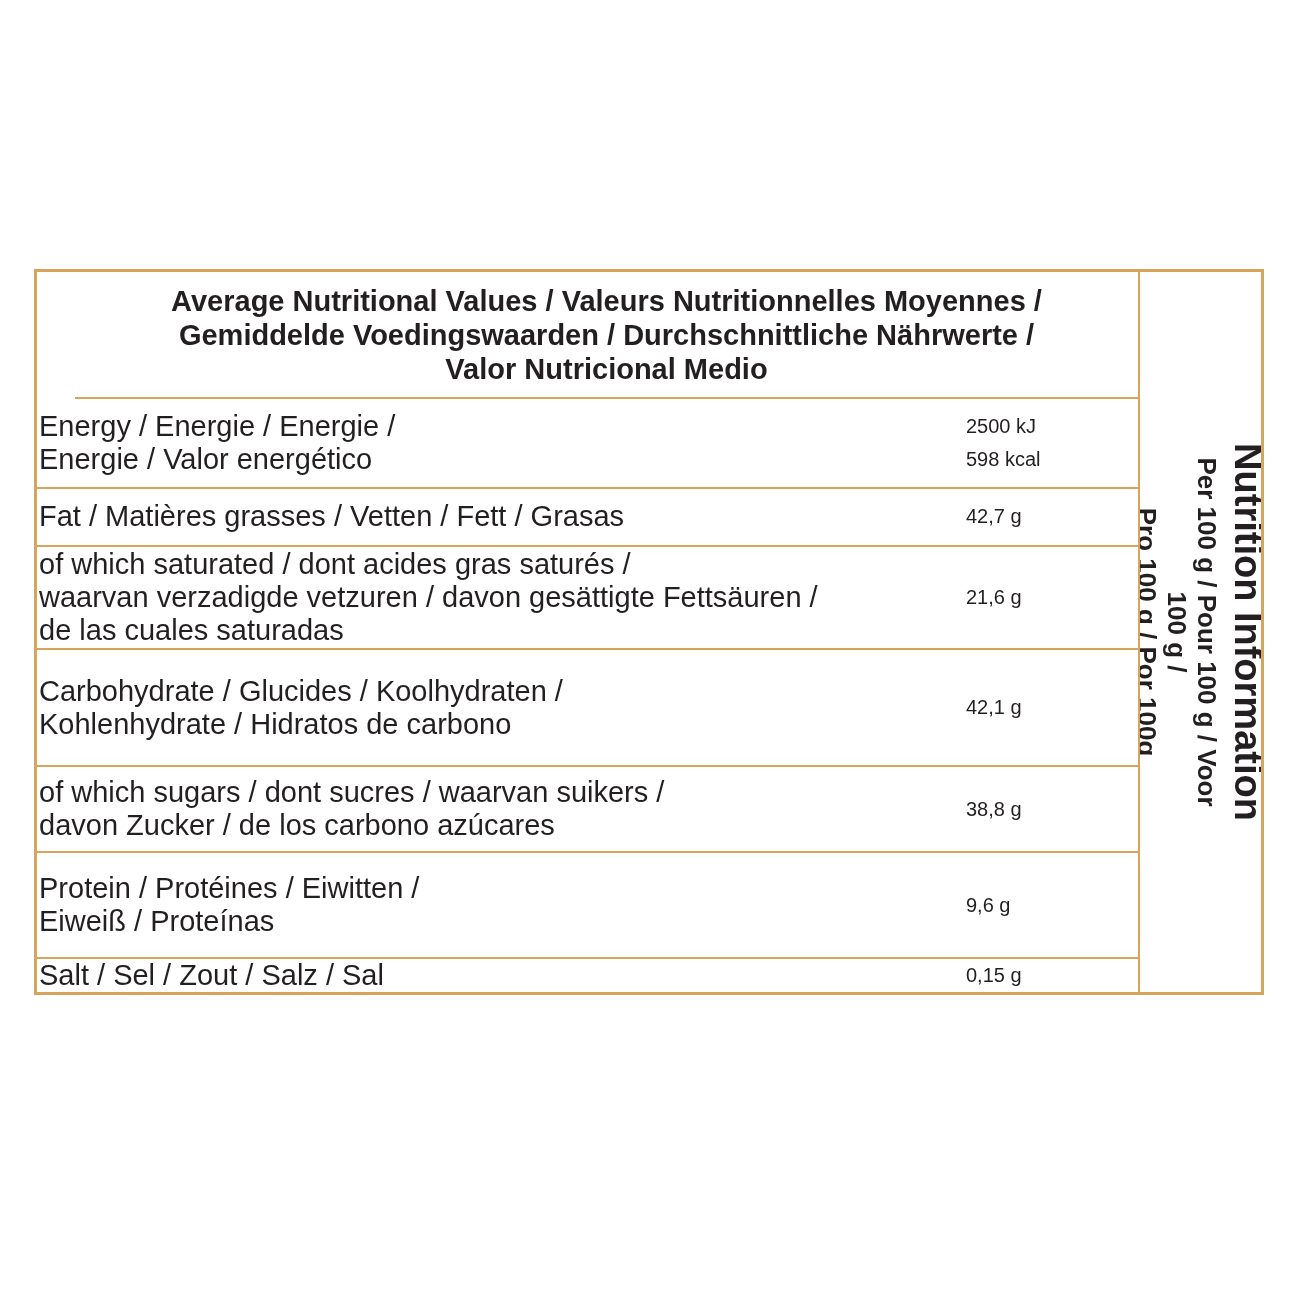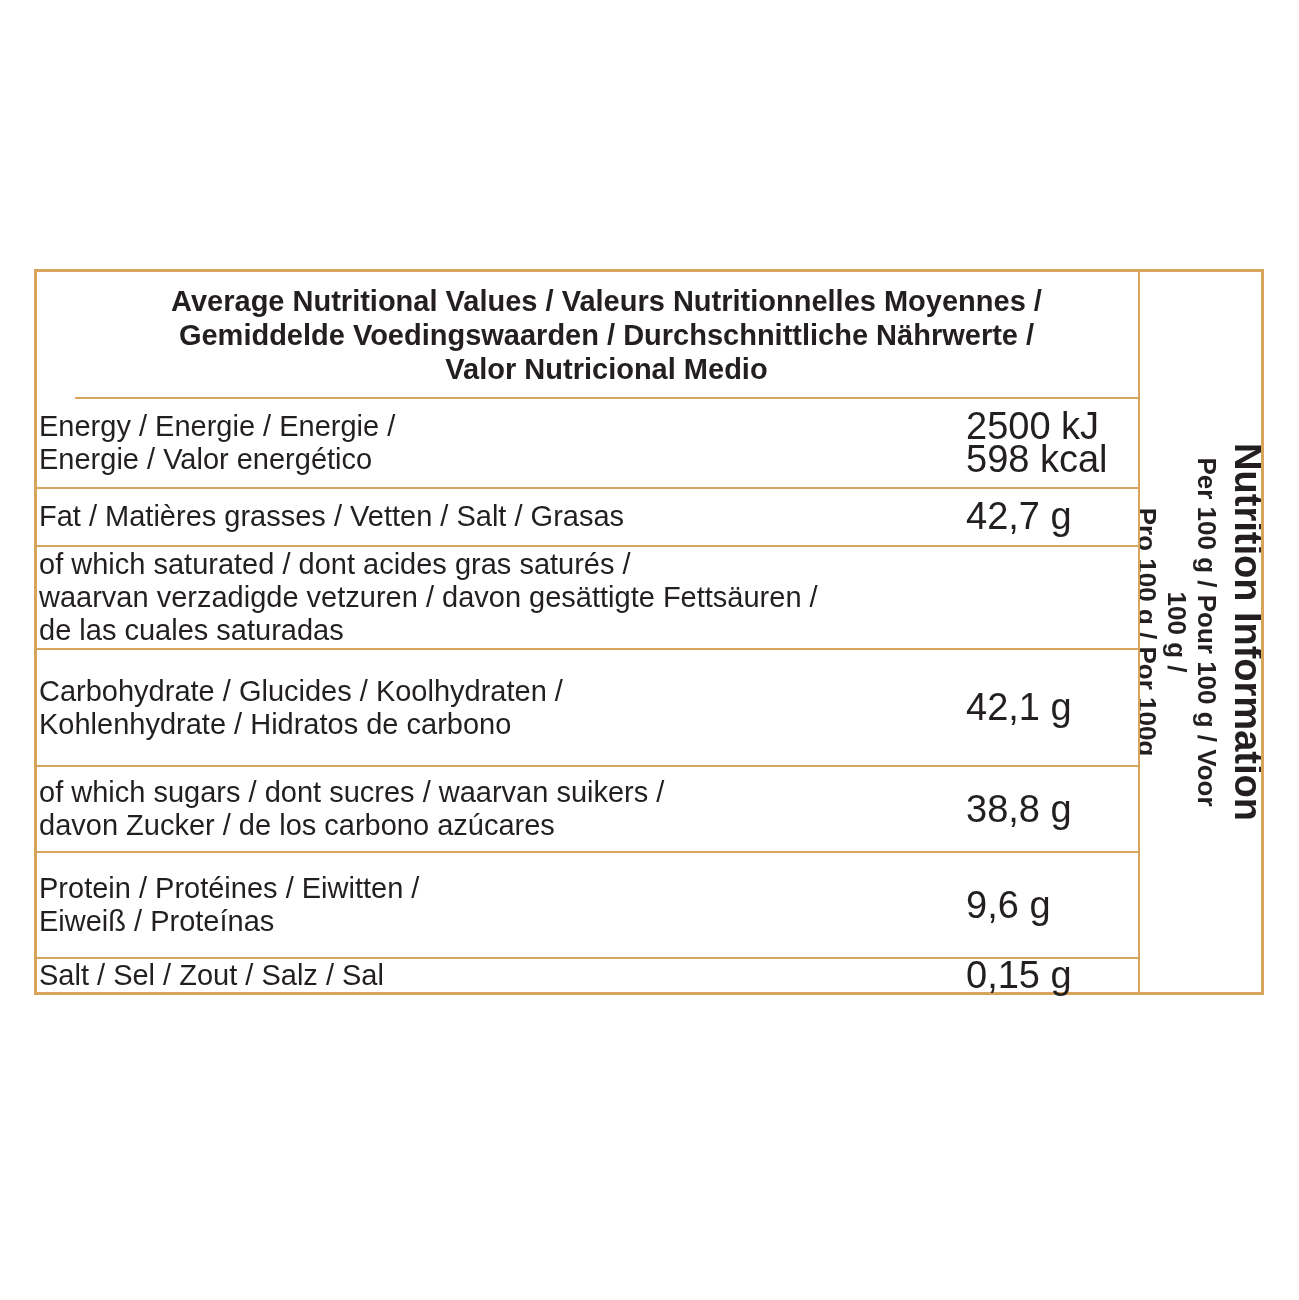--- a/index.html
+++ b/index.html
@@ -30,21 +30,21 @@
   }
   .r-energy{height:91px}
   .r-fat{height:60px}
   .r-saturated{height:105px}
   .r-carb{height:119px}
   .r-sugars{height:88px}
   .r-protein{height:108px}
   .r-salt{flex:1;border-bottom:none}
   .cell{display:flex;flex-direction:column;justify-content:center;}
   .cell.label{flex:1;padding-left:2px;padding-right:6px;white-space:pre-line;}
-  .cell.value{width:172px;font-size:38px;white-space:pre-line;}
+  .cell.value{width:172px;font-size:20px;white-space:pre-line;}
   .sidebar{flex:1;border-left:2px solid var(--bd);position:relative;overflow:hidden;}
   .rotated{
     position:absolute;top:50%;left:50%;
     transform:translate(-50%,-50%) rotate(90deg);
     text-align:center;
   }
   .sb-title{
     font-weight:bold;font-size:38px;line-height:44px;white-space:nowrap;
   }
   .sb-sub{
@@ -65,28 +65,29 @@
     </div>
 
     <div class="row r-energy">
       <div class="cell label">Energy / Energie / Energie /
 Energie / Valor energético</div>
       <div class="cell value">2500 kJ
 598 kcal</div>
     </div>
 
     <div class="row r-fat">
-      <div class="cell label">Fat / Matières grasses / Vetten / Salt / Grasas</div>
+      <div class="cell label">Fat / Matières grasses / Vetten / Fett / Grasas</div>
       <div class="cell value">42,7 g</div>
     </div>
 
     <div class="row r-saturated">
       <div class="cell label">of which saturated / dont acides gras saturés /
 waarvan verzadigde vetzuren / davon gesättigte Fettsäuren /
 de las cuales saturadas</div>
+      <div class="cell value">21,6 g</div>
     </div>
 
     <div class="row r-carb">
       <div class="cell label">Carbohydrate / Glucides / Koolhydraten /
 Kohlenhydrate / Hidratos de carbono</div>
       <div class="cell value">42,1 g</div>
     </div>
 
     <div class="row r-sugars">
       <div class="cell label">of which sugars / dont sucres / waarvan suikers /

